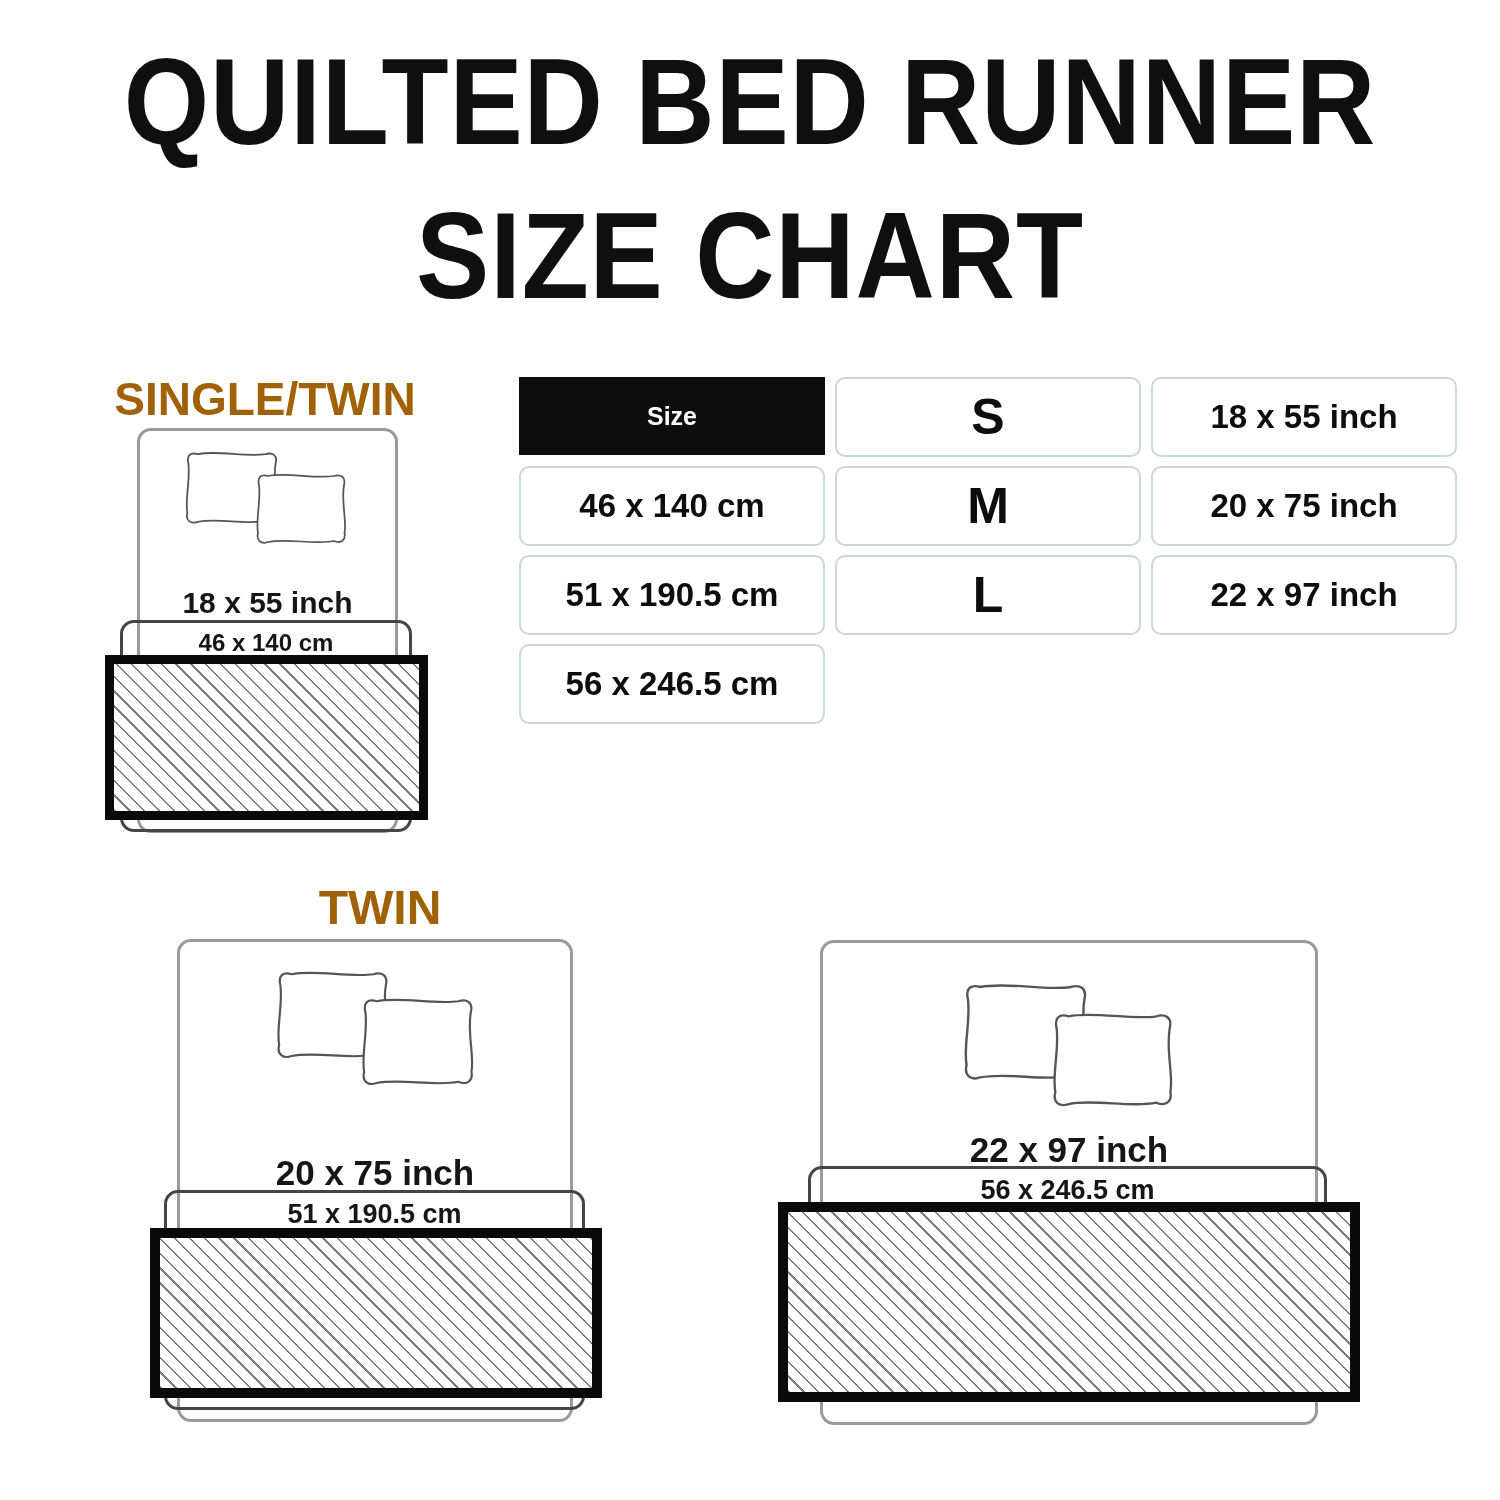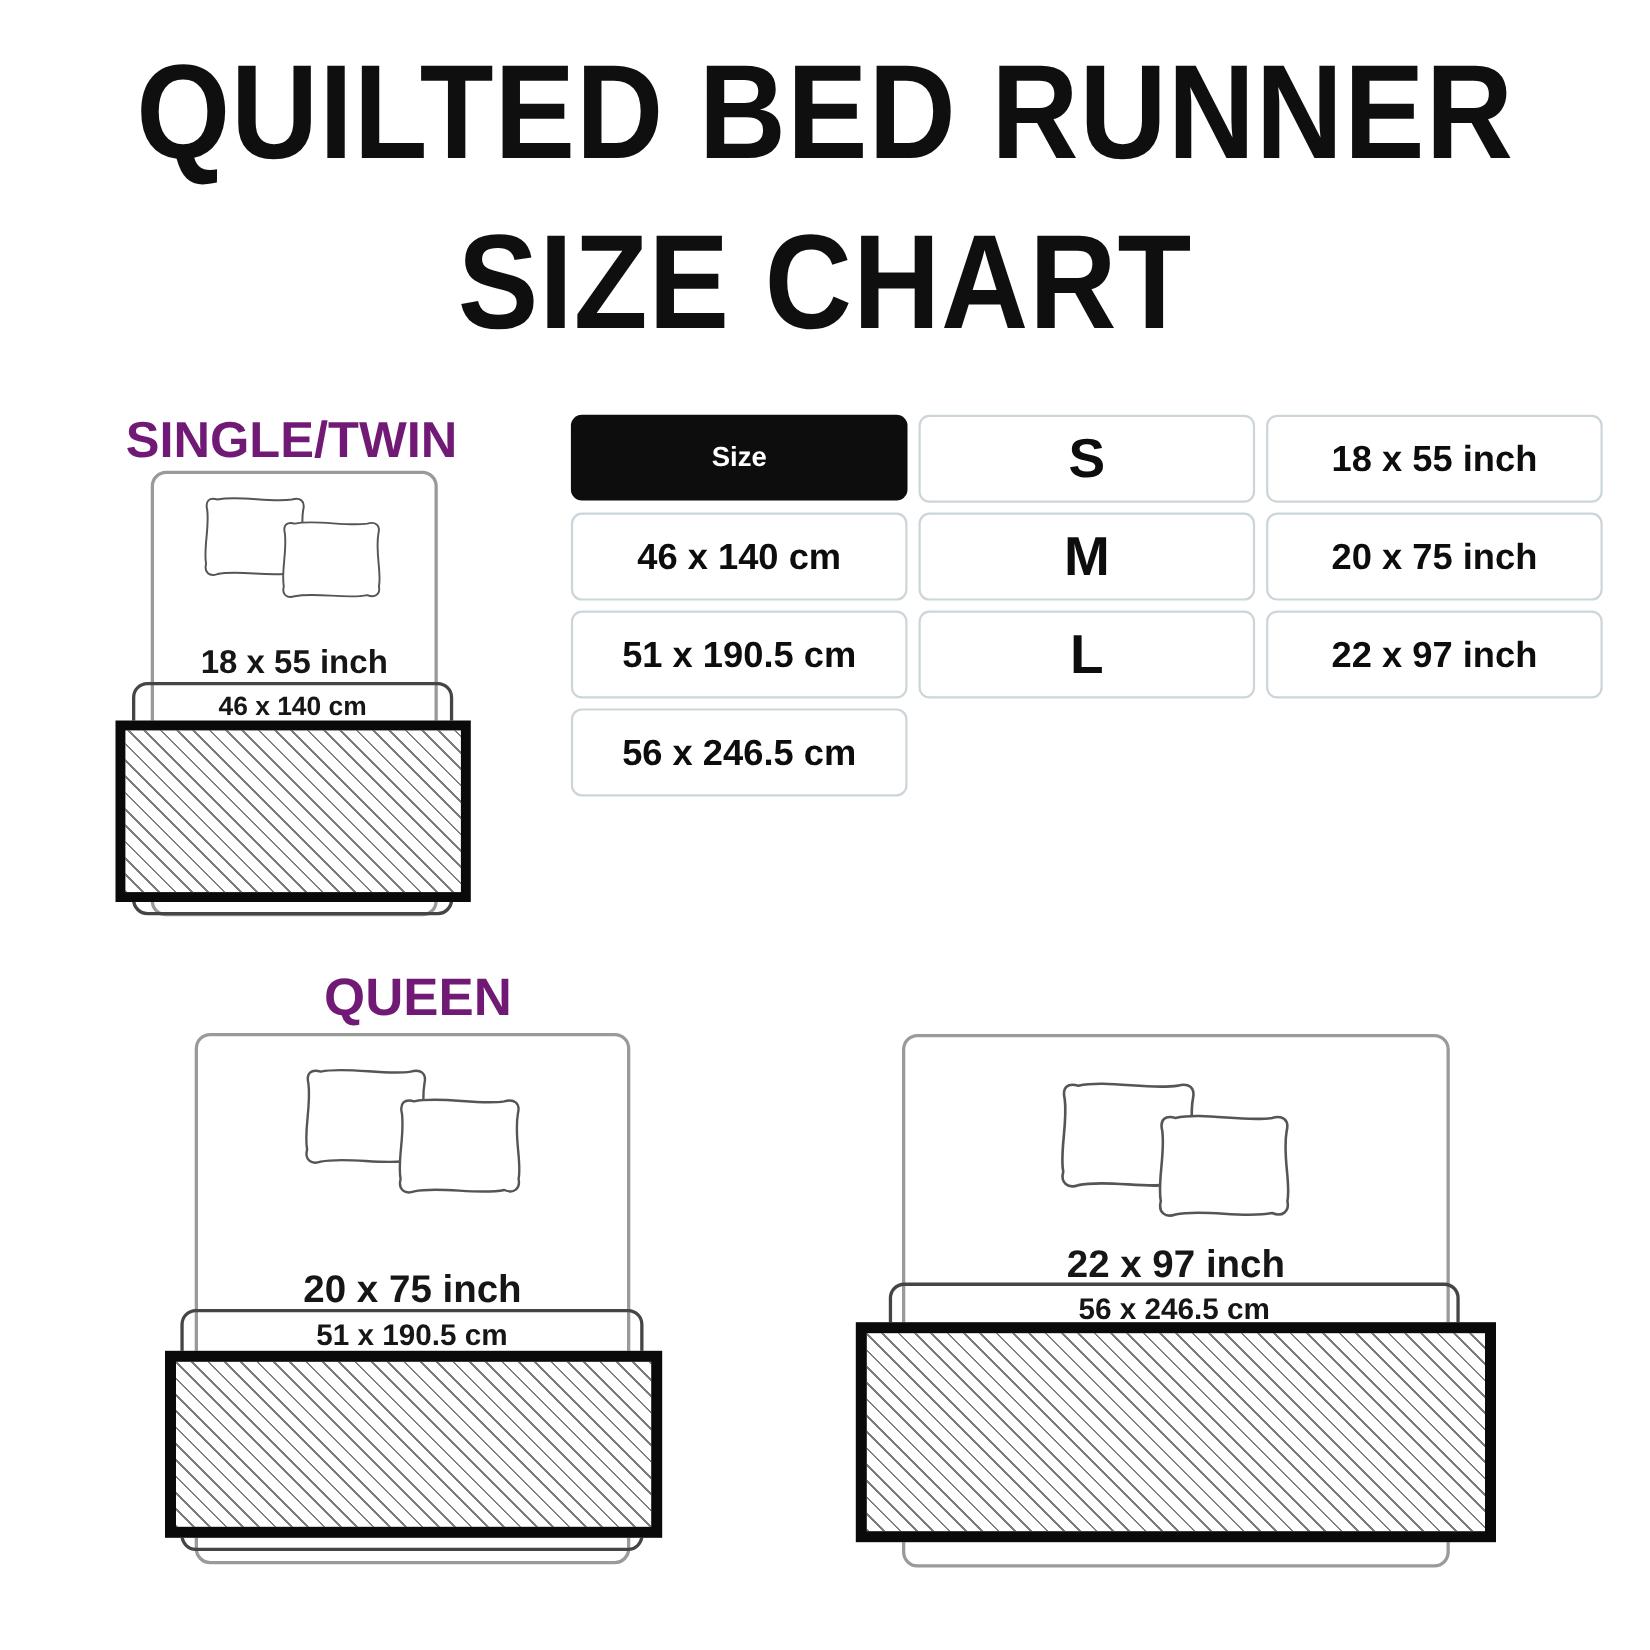--- a/index.html
+++ b/index.html
@@ -16,36 +16,36 @@
     color:#0f0f0f; transform:scaleX(0.9); transform-origin:center top;
     letter-spacing:1px; white-space:nowrap;
   }
 
   
   .size-table {
     position:absolute; left:519px; top:377px; width:938px;
     display:grid; grid-template-columns:1fr 1fr 1fr; column-gap:10px; row-gap:9px;
   }
   .th {
-    height:78px; background:#0d0d0d; border-radius:10px;
+    height:78px; background:#0d0d0d; border-radius:0;
     color:#ffffff; font-weight:700; font-size:25px;
     display:flex; align-items:center; justify-content:center;
   }
   .td {
     height:80px; background:#ffffff; border:2px solid #ccd5da; border-radius:10px;
     color:#0d0d0d; font-weight:700; font-size:33px;
     display:flex; align-items:center; justify-content:center; white-space:nowrap;
   }
   .td.size-cell { font-size:50px; }
 
   
   .diagram { position:absolute; }
   .bed-name {
     position:absolute; top:0; left:0; right:0; text-align:center;
-    font-weight:700; color:#701a75; white-space:nowrap;
+    font-weight:700; color:#a16207; white-space:nowrap;
   }
   .bed {
     position:absolute; background:#ffffff;
     border:3px solid #9a9a9a; border-radius:14px; z-index:1;
   }
   .pillows { position:absolute; left:0; top:0; display:block; }
   .inch-label {
     position:absolute; left:0; right:0; text-align:center;
     font-weight:700; color:#161616; white-space:nowrap;
   }
@@ -142,21 +142,21 @@
       </svg>
       <div class="inch-label">18 x 55 inch</div>
     </div>
     <div class="cm-box">
       <div class="cm-label">46 x 140 cm</div>
     </div>
     <div class="runner"></div>
   </section>
 
   <section class="diagram d-queen">
-    <h2 class="bed-name">QUEEN</h2>
+    <h2 class="bed-name">TWIN</h2>
     <div class="bed">
       <svg class="pillows" width="390" height="160" viewBox="0 0 390 160">
         <use href="#pillow" x="86" y="26" width="133" height="93"></use>
         <use href="#pillow" x="172" y="53" width="131" height="93"></use>
       </svg>
       <div class="inch-label">20 x 75 inch</div>
     </div>
     <div class="cm-box">
       <div class="cm-label">51 x 190.5 cm</div>
     </div>

